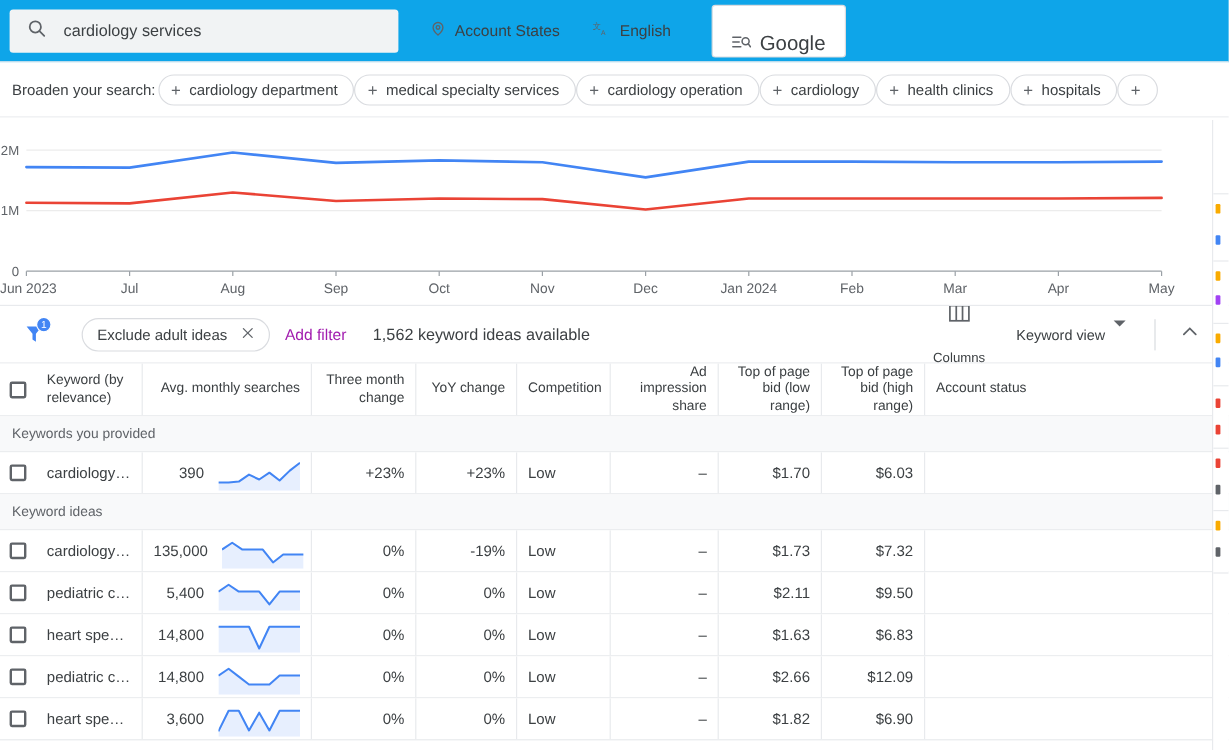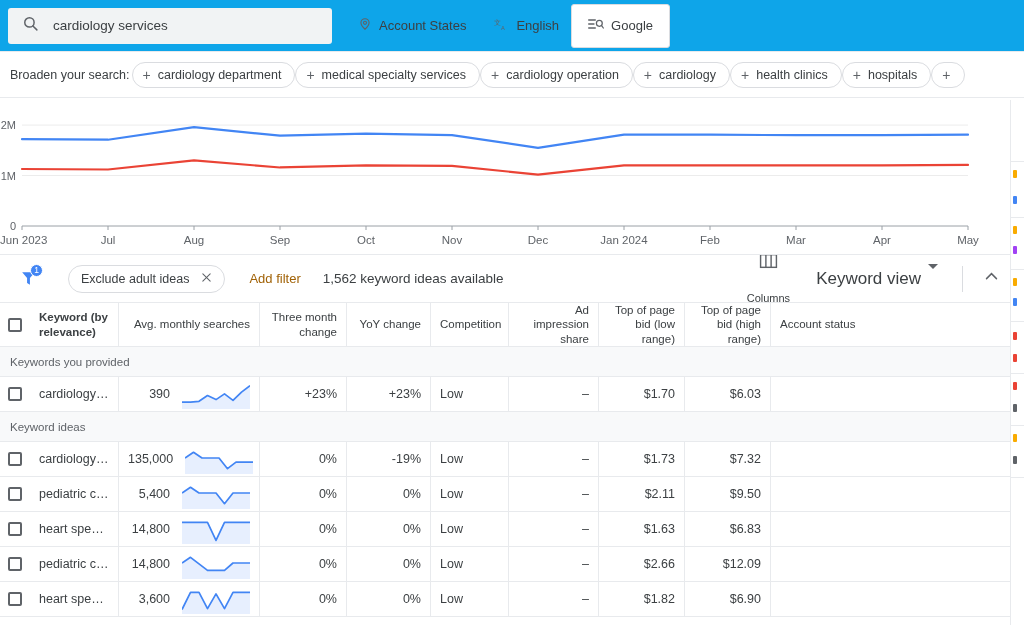--- a/index.html
+++ b/index.html
@@ -28,24 +28,24 @@
   .search-text { font-size: 13.5px; color: #3c4043; }
 
   .tb-item {
     display: flex; align-items: center; gap: 7px;
     height: 40px; padding: 0 12px;
     font-size: 13px; color: #3c4043; white-space: nowrap;
   }
   .tb-item.loc { margin-left: 14px; }
   .tb-item.lang { margin-left: 4px; }
   .tb-google {
-    display: flex; align-items: center; gap: 7px;
-    height: 44px; padding: 0 16px;
+    display: flex; align-items: flex-end; gap: 7px;
+    margin-left: 22px; height: 44px; padding: 0 16px;
     border: 1px solid #dadce0; border-radius: 3px;
-    font-size: 13px; color: #3c4043; background: #fff;
+    font-size: 17px; color: #3c4043; background: #fff;
   }
   .tb-date {
     display: flex; align-items: center; gap: 8px;
     margin-left: 22px; height: 30px; padding: 0 2px 2px 0;
     border-bottom: 1px solid #dadce0; min-width: 158px;
     font-size: 13px; color: #3c4043;
   }
   .tb-date .caret { margin-left: auto; padding-left: 18px; }
   .caret-dn {
     width: 0; height: 0; border-left: 5px solid transparent;
@@ -103,28 +103,28 @@
     background: #4285f4; color: #fff; font-size: 8.5px;
     display: flex; align-items: center; justify-content: center;
     border: 1.5px solid #fff;
   }
   .fchip {
     display: flex; align-items: center; gap: 12px;
     height: 28px; padding: 0 12px; margin-left: 22px;
     border: 1px solid #dadce0; border-radius: 15px;
     font-size: 12.5px; color: #3c4043;
   }
-  .add-filter { margin-left: 24px; font-size: 13px; color: #a16207; }
+  .add-filter { margin-left: 12px; font-size: 13px; color: #a21caf; }
   .ideas-count { margin-left: 22px; font-size: 13.5px; color: #3c4043; }
   .fb-right { margin-left: auto; display: flex; align-items: center; }
   .columns-btn {
     display: flex; flex-direction: column; align-items: center; gap: 21px;
     padding: 0 12px; font-size: 11px; color: #3c4043;
   }
-  .kv-btn { display: flex; align-items: center; gap: 7px; font-size: 17px; color: #3c4043; padding: 0 14px; }
+  .kv-btn { display: flex; align-items: center; gap: 7px; font-size: 12px; color: #3c4043; padding: 0 14px; }
   .fb-div { width: 1px; height: 26px; background: #dadce0; margin: 0 10px; }
   .collapse-btn { padding: 0 14px 0 10px; }
 
   
   .table { width: 100%; }
   .trow { display: flex; align-items: stretch; border-bottom: 1px solid #e8eaed; background: #fff; }
   .thead { height: 44px; }
   .thead .cell { display: flex; align-items: center; font-size: 11.5px; color: #3c4043; line-height: 1.25; }
   .cell { border-right: 1px solid #e8eaed; padding: 0 9px; display: flex; align-items: center; font-size: 12.5px; color: #3c4043; }
   .cell.num { justify-content: flex-end; text-align: right; }
@@ -134,21 +134,21 @@
   .c-kw     { width: 89px; }
   .c-avg    { width: 141px; }
   .c-3m     { width: 87px; }
   .c-yoy    { width: 84px; }
   .c-comp   { width: 78px; }
   .c-imp    { width: 90px; }
   .c-bidlo  { width: 86px; }
   .c-bidhi  { width: 86px; }
   .c-acct   { width: 145px; }
 
-  .thead .c-kw { font-weight: bold; }
+  .thead .c-kw { font-weight: normal; }
   .thead .c-avg, .thead .c-3m, .thead .c-yoy, .thead .c-imp,
   .thead .c-bidlo, .thead .c-bidhi { justify-content: flex-end; text-align: right; }
 
   .cb {
     width: 14px; height: 14px; border: 2px solid #5f6368;
     border-radius: 2px; background: #fff;
   }
 
   .group-row {
     height: 30px; display: flex; align-items: center;

